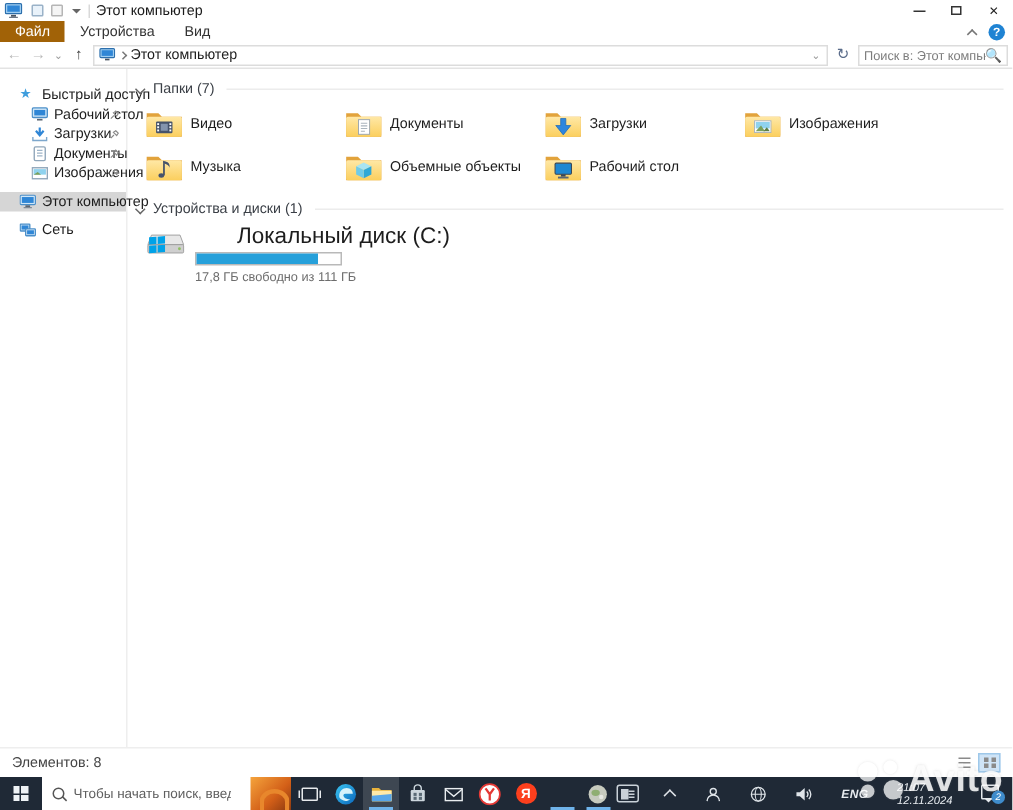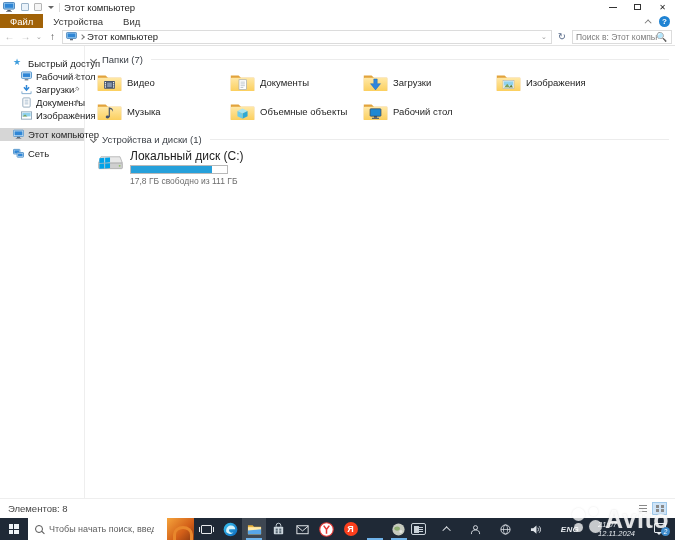--- a/index.html
+++ b/index.html
@@ -64,21 +64,21 @@
   .group-hdr .rule { flex:1; border-top:1px solid #ececec; margin-left:8px; }
 
   .folders-grid { display:grid; grid-template-columns:repeat(4,133px); margin-left:6px; }
   .tile { height:29px; display:flex; align-items:center; gap:5px; padding-left:2px; cursor:default; }
   .fico { width:25px; height:21px; flex:none; }
   .tile .lbl { font-size:9.5px; color:#1d1d1d; white-space:nowrap; }
 
   .drive-tile { display:flex; gap:6px; margin:3px 0 0 8px; align-items:flex-start; }
   .drive-ico { width:27px; height:23px; flex:none; margin-top:1px; }
   .drive-info { display:flex; flex-direction:column; gap:2px; }
-  .drive-name { font-size:12px; color:#1d1d1d; white-space:nowrap; }
+  .drive-name { font-size:15px; color:#1d1d1d; white-space:nowrap;margin-left:28px; }
   .disk-bar { width:98px; height:9px; border:1px solid #b9b9b9; background:#fff; }
   .disk-fill { height:100%; background:#26a0da; width:0; }
   .drive-free { font-size:8.5px; color:#6d6d6d; white-space:nowrap; }
 
   
   .statusbar { height:20px; flex:none; display:flex; align-items:center; padding:0 8px; border-top:1px solid #eee; color:#444; }
   .view-btns { margin-left:auto; display:flex; gap:2px; }
   .view-btn { width:15px; height:13px; display:flex; align-items:center; justify-content:center; }
   .view-btn.active { background:#cfe4f7; border:1px solid #9ec8ea; }
   .vb-lines { width:8px; height:7px; border-top:1px solid #8a8a8a; border-bottom:1px solid #8a8a8a; position:relative; }

